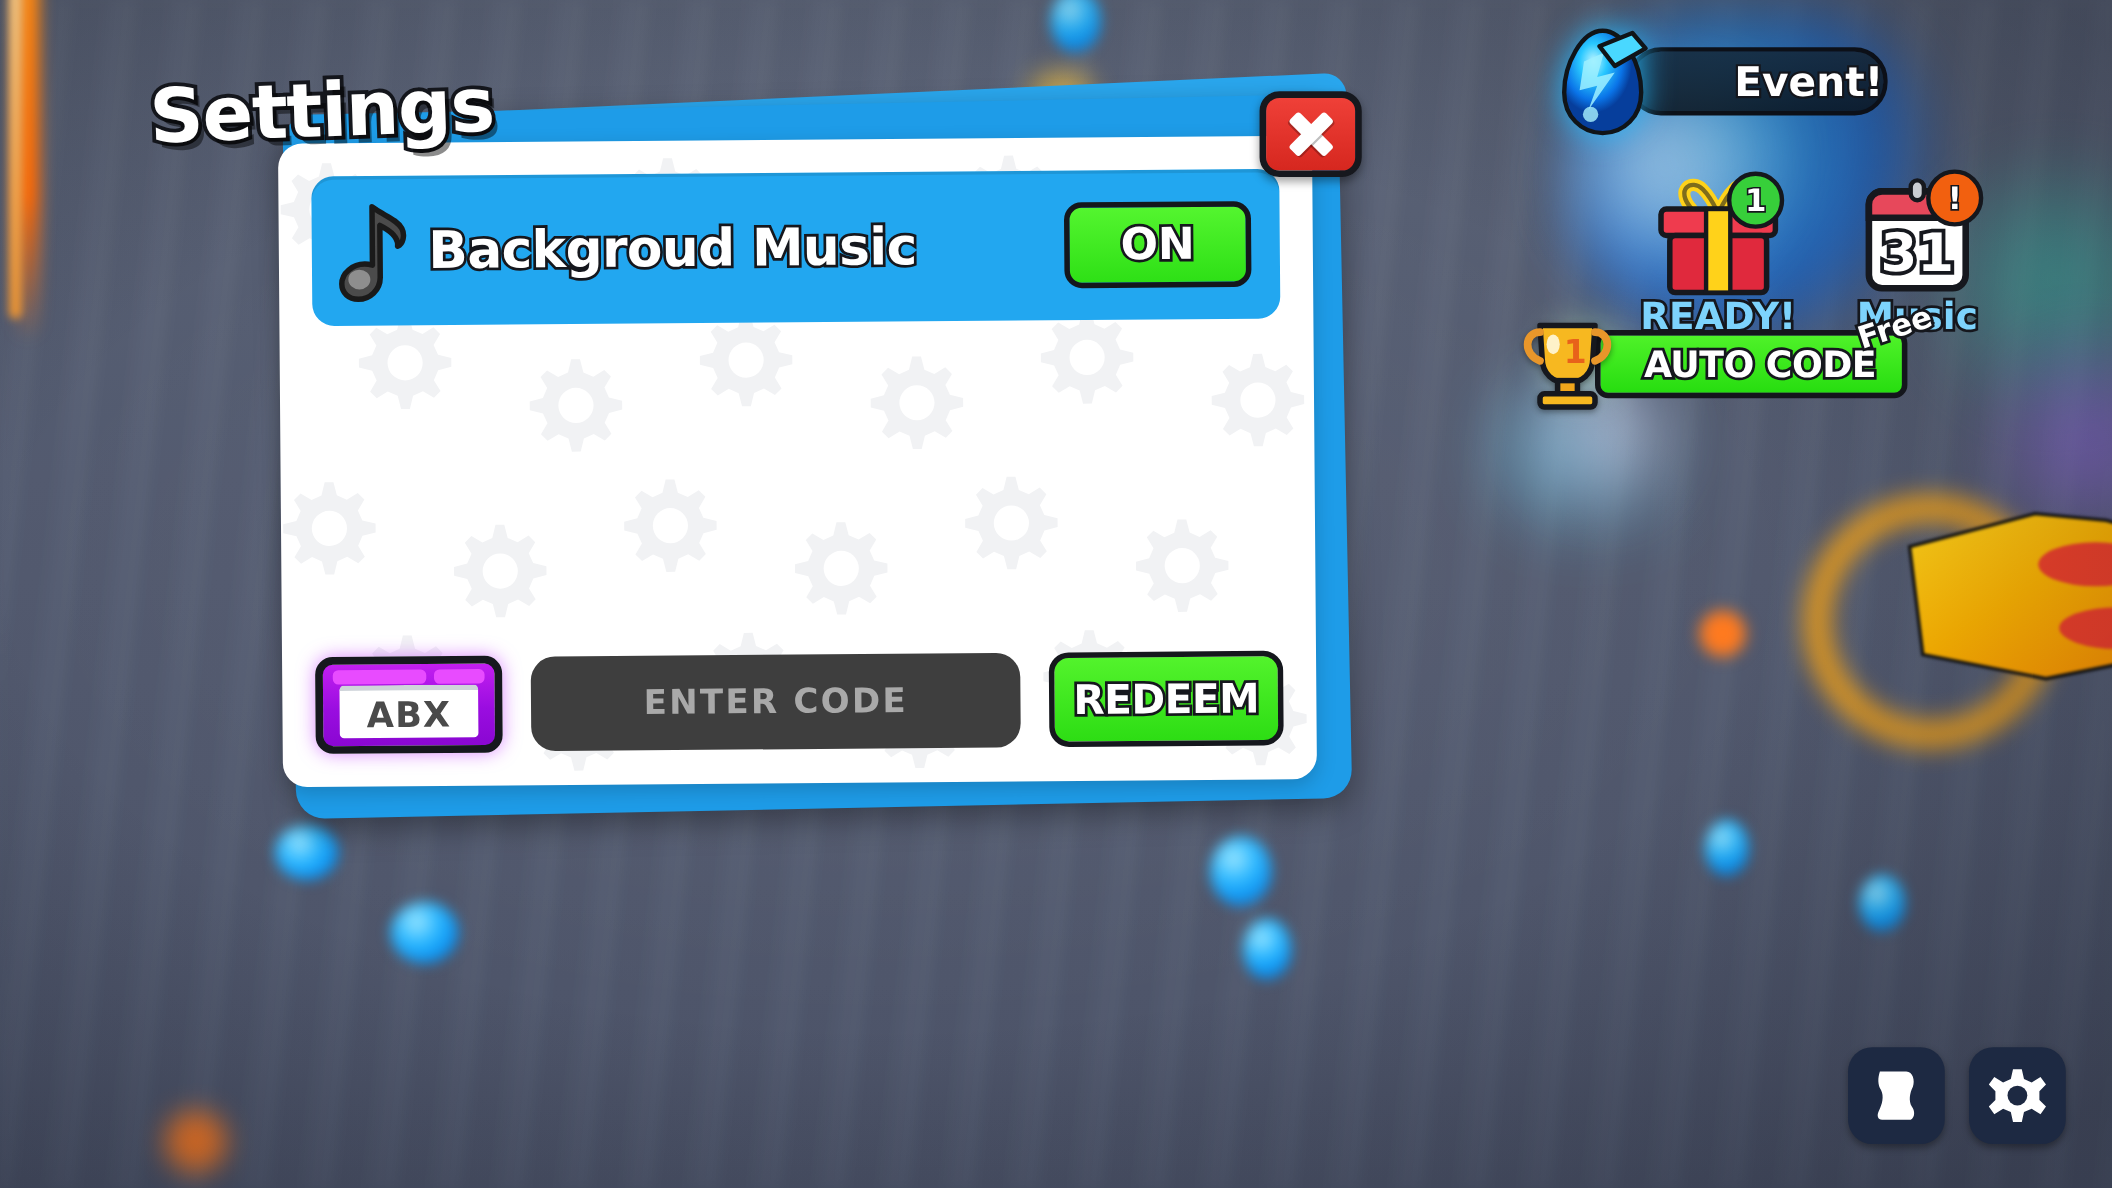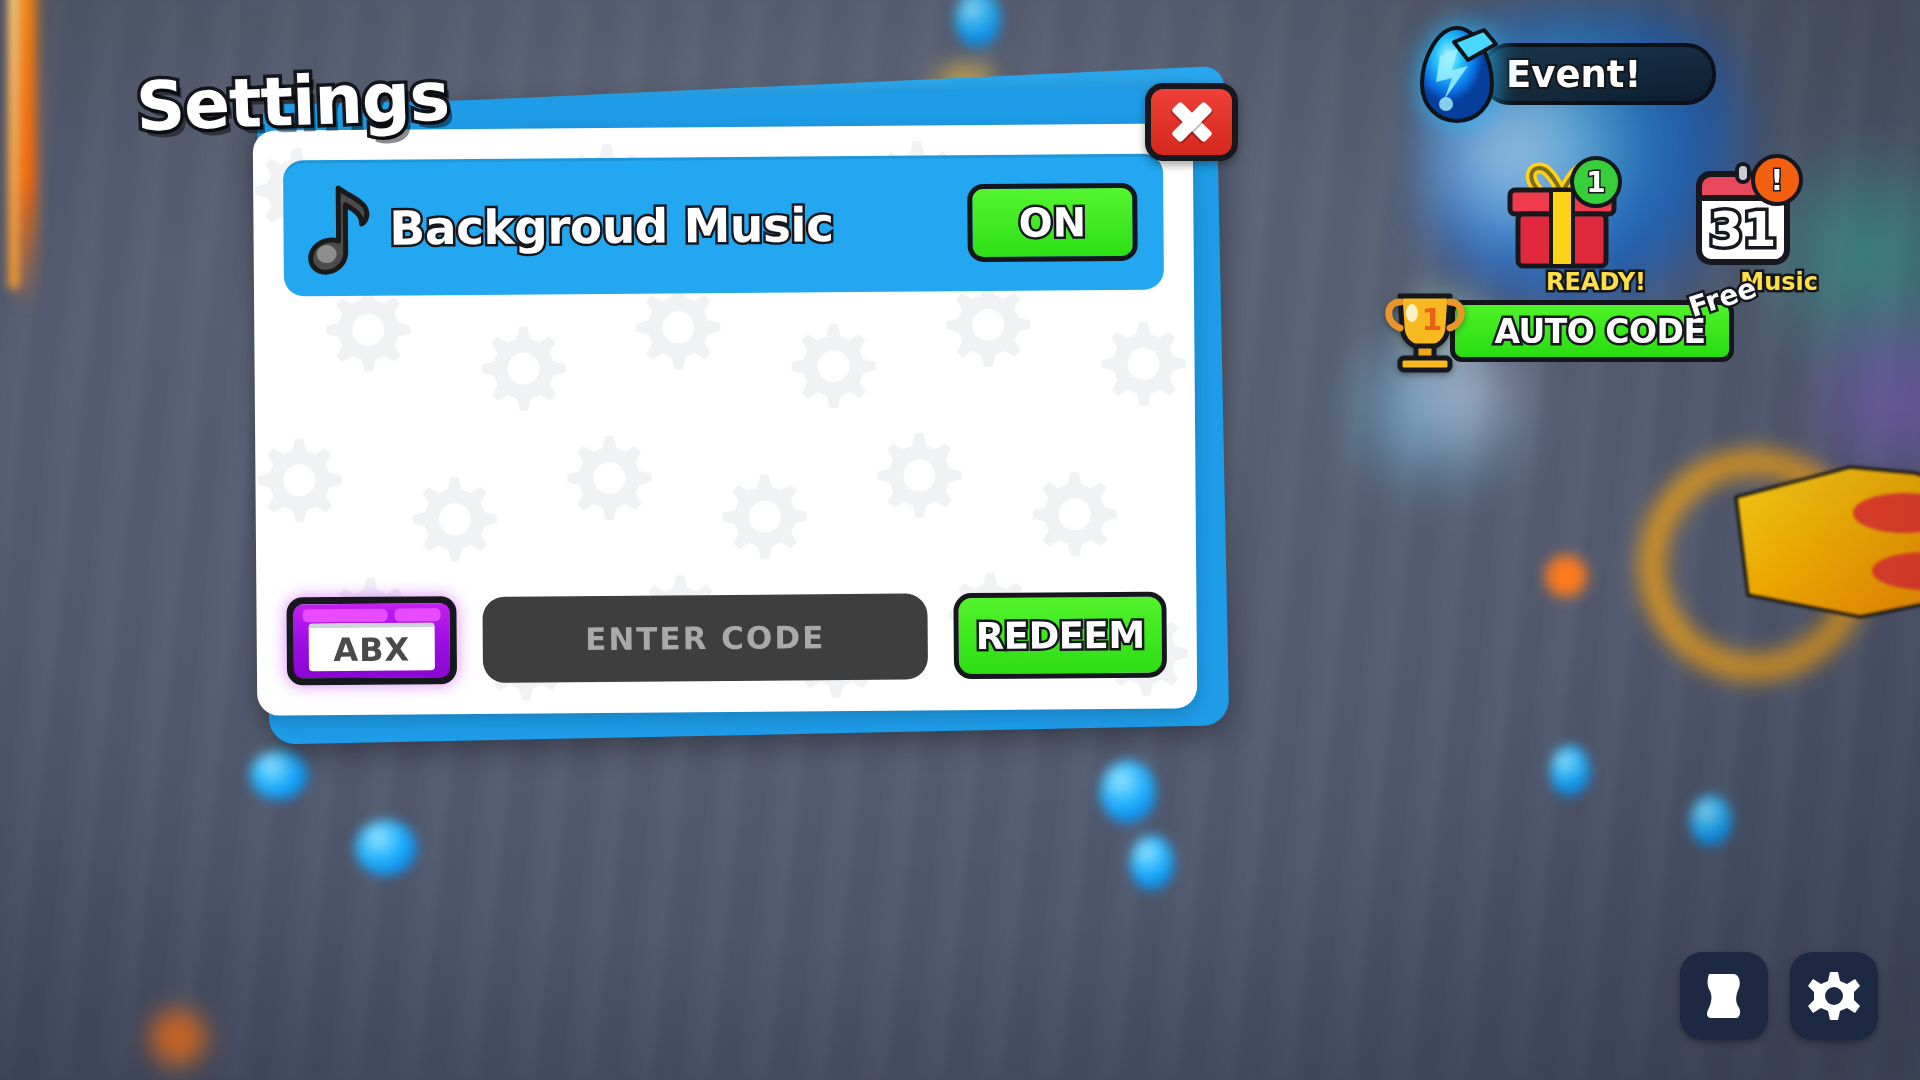--- a/index.html
+++ b/index.html
@@ -248,40 +248,39 @@
   #event-row { left:10px; top:22px; }
   #event-egg {
     width:94px; height:104px; position:relative; z-index:3; margin-right:-24px;
     filter:drop-shadow(0 0 14px rgba(40,190,255,.9));
   }
   #event-btn {
     width:236px; height:62px;
     background:linear-gradient(180deg, rgba(18,34,48,0.80), rgba(10,22,34,0.88));
     border:4px solid #0c1018;
     border-radius:30px;
-    display:flex; align-items:center; justify-content:flex-start;
+    display:flex; align-items:center; justify-content:flex-end;
     padding-left:22px;
     cursor:pointer;
   }
   #event-btn span {
     font-size:37px; font-weight:bold; color:#fff;
     font-family:"DejaVu Sans", sans-serif;
     -webkit-text-stroke:4px #14161c; paint-order:stroke fill;
   }
 
   
   #gift-item { position:absolute; left:78px; top:160px; width:168px; text-align:center; cursor:pointer;}
   #cal-item  { position:absolute; left:268px; top:160px; width:150px; text-align:center; cursor:pointer;}
   .hud-caption {
     margin-top:-4px;
-    font-size:24px; font-weight:bold; color:#fde047;
+    font-size:34px; font-weight:bold; color:#7dd3fc;
     font-family:"DejaVu Sans", sans-serif;
     -webkit-text-stroke:5px #15171d; paint-order:stroke fill;
     white-space:nowrap;
-    text-align:right;
   }
   .badge {
     position:absolute; width:52px; height:52px; border-radius:50%;
     border:4px solid #15171d;
     display:flex; align-items:center; justify-content:center;
     font-size:28px; font-weight:bold; color:#fff;
     font-family:"DejaVu Sans", sans-serif;
     -webkit-text-stroke:3px #15171d; paint-order:stroke fill;
   }
   .badge.green { background:#37cf3a; right:4px; top:-4px; }

